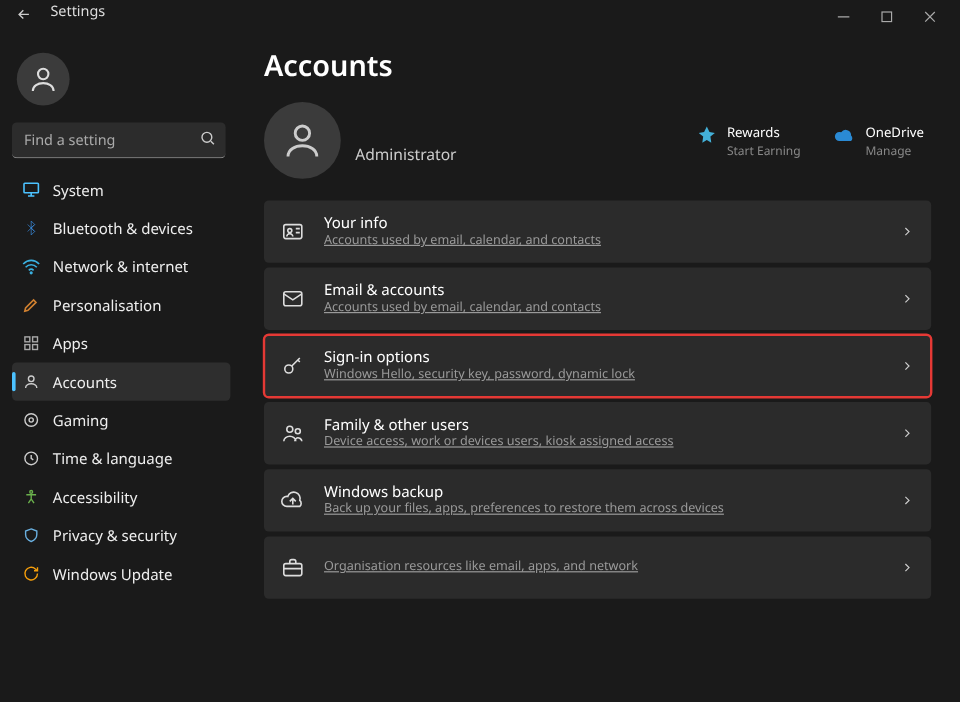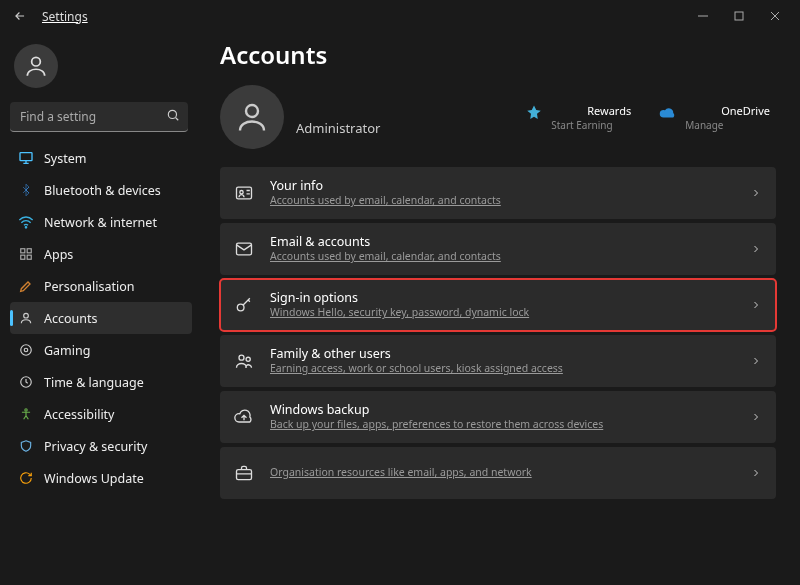--- a/index.html
+++ b/index.html
@@ -1,17 +1,17 @@
 <!DOCTYPE html>
 <html><head>
 <meta charset="utf-8">
 <style>
   * { margin: 0; padding: 0; box-sizing: border-box; font-family: "Segoe UI", system-ui, sans-serif; }
   body { background: #1a1a1a; color: #fff; width: 800px; height: 585px; overflow: hidden; position: relative; }
-  .titlebar { height: 32px; display: flex; align-items: center; padding: 0 8px; text-decoration: underline; }
+  .titlebar { height: 32px; display: flex; padding: 0 8px; }
   .titlebar .back { width: 24px; height: 24px; display:flex; align-items:center; justify-content:center; color:#ccc; cursor:pointer; }
   .titlebar .title { margin-left: 10px; font-size: 12px; color:#ddd; }
   .titlebar .wincontrols { margin-left: auto; display:flex; gap: 2px; }
   .titlebar .winbtn { width: 34px; height: 28px; display:flex; align-items:center; justify-content:center; color:#aaa; cursor:pointer; }
   .shell { display:flex; height: calc(100% - 32px); }
   .sidebar { width: 200px; flex: 0 0 200px; padding: 6px 0 6px 10px; }
   .avatar-sm { width: 44px; height: 44px; border-radius: 50%; background: #3b3b3b; display:flex; align-items:center; justify-content:center; margin: 6px 0 14px 4px; }
   .avatar-sm svg { width: 26px; height: 26px; fill: none; stroke:#ddd; stroke-width:1.6; }
   .searchbox { position: relative; width: 178px; height: 30px; background:#2c2c2c; border-radius:4px; border-bottom: 1.5px solid #888; display:flex; align-items:center; padding: 0 40px 0 10px; margin-bottom: 10px; }
   .searchbox input { background: transparent; border: none; outline: none; color:#fff; font-size: 12px; width: 100%; }
@@ -24,21 +24,21 @@
   .navitem span.lbl { flex:1; }
   .main { flex:1; padding: 6px 24px 0 20px; overflow:hidden; }
   .main h1 { font-size: 24px; font-weight: 600; margin-bottom: 14px; }
   .profile-row { display:flex; align-items:center; margin-bottom: 18px; }
   .avatar-lg { width: 64px; height: 64px; border-radius:50%; background:#3b3b3b; display:flex; align-items:center; justify-content:center; margin-right:12px; }
   .avatar-lg svg { width: 36px; height:36px; fill:none; stroke:#ccc; stroke-width:1.6; }
   .username { font-size: 13px; color:#ccc; align-self:flex-end; margin-bottom:12px; }
   .promos { margin-left:auto; display:flex; gap: 28px; padding-right:6px; }
   .promo { display:flex; gap:8px; align-items:flex-start; cursor:pointer; }
   .promo .picon { width:18px; height:18px; display:flex; align-items:center; justify-content:center; margin-top:1px; }
-  .promo .ptxt .ptitle { font-size:11px; color:#fff;margin-left:36px; }
+  .promo .ptxt .ptitle { font-size:11px; color:#fff; }
   .promo .ptxt .psub { font-size:10px; color:#888; }
   .cards { display:flex; flex-direction:column; gap: 4px; }
   .card { background:#2b2b2b; border-radius:4px; height: 52px; display:flex; align-items:center; padding: 0 14px; cursor:pointer; position:relative; }
   .card.highlight { outline: 2px solid #e53935; outline-offset: -1px; }
   .cicon { width:20px; height:20px; display:flex; align-items:center; justify-content:center; margin-right:16px; color:#ddd; }
   .ctxt .ctitle { font-size:12.5px; color:#fff; line-height:1.3; }
   .ctxt .csub { font-size:10.5px; color:#9a9a9a; line-height:1.3;text-decoration:underline; }
   .chev { margin-left:auto; color:#ccc; }
   svg { display:block; }
 </style>
@@ -111,36 +111,36 @@
       <span class="navicon">
           <svg width="16" height="16" viewBox="0 0 24 24" fill="none" stroke="#3ab0e0" stroke-width="2">
             <path d="M2 9c6-6 14-6 20 0M5 13c4-4 10-4 14 0M9 17c2-2 4-2 6 0"></path>
             <circle cx="12" cy="20" r="1" fill="#3ab0e0"></circle>
           </svg>
         </span>
       <span class="lbl">Network &amp; internet</span>
     </div>
     <div class="navitem">
       <span class="navicon">
+          <svg width="16" height="16" viewBox="0 0 24 24" fill="none" stroke="#d08030" stroke-width="2">
+            <path d="M4 20l4-1 10-10-3-3L5 16l-1 4z"></path>
+          </svg>
+        </span>
+      <span class="lbl">Personalisation</span>
+    </div>
+    <div class="navitem">
+      <span class="navicon">
           <svg width="14" height="14" viewBox="0 0 24 24" fill="none" stroke="#aaa" stroke-width="2">
             <rect x="3" y="3" width="7" height="7"></rect>
             <rect x="14" y="3" width="7" height="7"></rect>
             <rect x="3" y="14" width="7" height="7"></rect>
             <rect x="14" y="14" width="7" height="7"></rect>
           </svg>
         </span>
       <span class="lbl">Apps</span>
-    </div>
-    <div class="navitem">
-      <span class="navicon">
-          <svg width="16" height="16" viewBox="0 0 24 24" fill="none" stroke="#d08030" stroke-width="2">
-            <path d="M4 20l4-1 10-10-3-3L5 16l-1 4z"></path>
-          </svg>
-        </span>
-      <span class="lbl">Personalisation</span>
     </div>
     <div class="navitem active">
       <span class="navicon">
           <svg width="14" height="14" viewBox="0 0 24 24" fill="none" stroke="#ccc" stroke-width="2">
             <circle cx="12" cy="8" r="4"></circle>
             <path d="M4 21c0-4 4-6 8-6s8 2 8 6"></path>
           </svg>
         </span>
       <span class="lbl">Accounts</span>
     </div>
@@ -286,21 +286,21 @@
       <div class="card">
         <span class="cicon">
             <svg width="20" height="20" viewBox="0 0 24 24" fill="none" stroke="currentColor" stroke-width="1.6">
               <circle cx="9" cy="8" r="3"></circle>
               <circle cx="17" cy="10" r="2.5"></circle>
               <path d="M3 20c0-3 3-5 6-5s6 2 6 5M14 20c0-2 2-3.5 3-3.5s4 1 4 3.5"></path>
             </svg>
           </span>
         <div class="ctxt">
           <div class="ctitle">Family &amp; other users</div>
-          <div class="csub">Earning access, work or school users, kiosk assigned access</div>
+          <div class="csub">Device access, work or devices users, kiosk assigned access</div>
         </div>
         <span class="chev">
             <svg width="12" height="12" viewBox="0 0 24 24" fill="none" stroke="currentColor" stroke-width="2">
               <path d="M9 6l6 6-6 6"></path>
             </svg>
           </span>
       </div>
 
       <div class="card">
         <span class="cicon">

